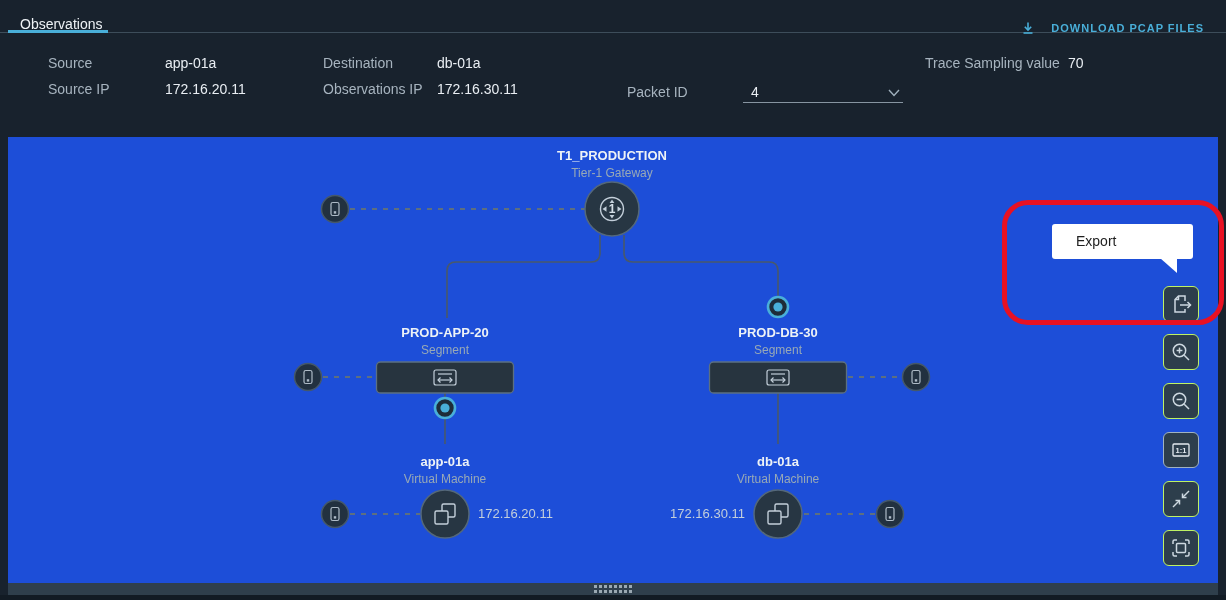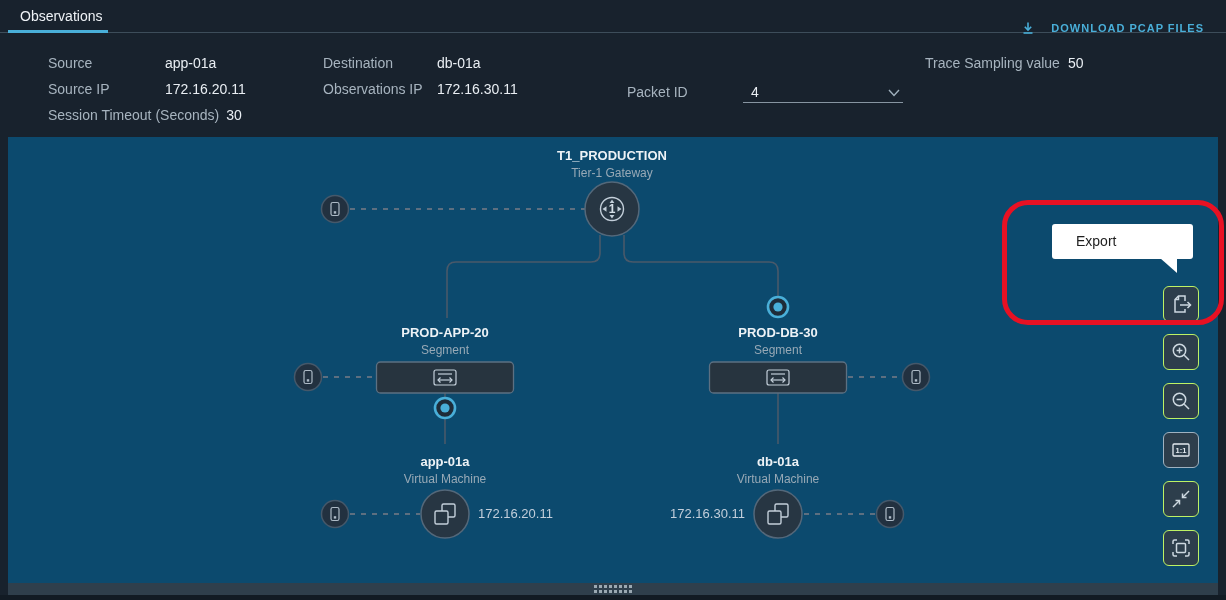--- a/index.html
+++ b/index.html
@@ -2,21 +2,21 @@
 <html><head>
 <meta charset="utf-8">
 <style>
   * { margin:0; padding:0; box-sizing:border-box; }
   html,body { width:1226px; height:600px; overflow:hidden; }
   body { background:#18222d; font-family:"Liberation Sans", sans-serif; position:relative; color:#e9eef3; }
 
   
   .tabbar { position:absolute; left:0; top:0; width:1226px; height:33px; }
   .tab-divider { position:absolute; left:0; right:0; top:32px; height:1px; background:#3d4d5a; }
-  .tab { position:absolute; left:20px; top:8px; font-size:14px; color:#eef2f6; }
+  .tab { position:absolute; left:20px; top:16px; font-size:14px; color:#eef2f6; }
   .tab-underline { position:absolute; left:8px; top:30px; width:100px; height:3px; background:#49afd9; z-index:2; }
   .download { position:absolute; right:22px; top:9px; display:flex; align-items:center; gap:16px;
               color:#49afd9; font-size:11px; font-weight:bold; letter-spacing:1px; cursor:pointer;margin-top:12px; }
 
   .fields { position:absolute; left:0; top:46px; width:1226px; height:86px; font-size:14px; }
   .col { position:absolute; top:4px; }
   .frow { display:flex; height:26px; align-items:center; }
   .flabel { color:#a7b4bf; }
   .fvalue { color:#e9eef3; }
   .col1 { left:20px;margin-left:28px; } .col1 .flabel { width:117px; }
@@ -26,21 +26,21 @@
   .col4 .frow { gap:8px; }
   .inline-gap { display:flex; gap:7px; align-items:center; }
   .packet-select { position:relative; width:160px; height:22px; border-bottom:1px solid #8795a1;
                    display:flex; align-items:center; cursor:pointer; }
   .packet-value { padding-left:8px; color:#e9eef3; }
   .packet-select svg { position:absolute; right:3px; top:8px; }
   .advanced { display:flex; align-items:center; gap:6px; color:#49afd9; font-size:12px;
               font-weight:bold; letter-spacing:0.8px; margin-top:3px; cursor:pointer; }
 
   
-  .canvas { position:absolute; left:8px; top:137px; width:1210px; height:446px; background:#0c4a6e; }
+  .canvas { position:absolute; left:8px; top:137px; width:1210px; height:446px; background:#1d4ed8; }
   .canvas svg.topo { position:absolute; left:0; top:0; }
 
   .node-name { fill:#edf2f6; font-size:13px; font-weight:bold; text-anchor:middle; }
   .node-type { fill:#98a9b6; font-size:12px; text-anchor:middle; }
   .ip-text   { fill:#c2cedb; font-size:13px; }
 
   
   .tool-btn { position:absolute; left:1155px; width:36px; height:36px; background:#2d3e4c;
               border:1px solid #bef264; border-radius:6px; display:flex; align-items:center;
               justify-content:center; cursor:pointer; padding:0; }
@@ -85,24 +85,20 @@
 <div class="fields">
   <div class="col col1">
     <div class="frow">
       <span class="flabel">Source</span>
       <span class="fvalue">app-01a</span>
     </div>
     <div class="frow">
       <span class="flabel">Source IP</span>
       <span class="fvalue">172.16.20.11</span>
     </div>
-    <div class="frow inline-gap">
-      <span class="flabel" style="width:auto">Session Timeout (Seconds)</span>
-      <span class="fvalue">30</span>
-    </div>
   </div>
 
   <div class="col col2">
     <div class="frow">
       <span class="flabel">Destination</span>
       <span class="fvalue">db-01a</span>
     </div>
     <div class="frow">
       <span class="flabel">Observations IP</span>
       <span class="fvalue">172.16.30.11</span>
@@ -117,21 +113,21 @@
         <svg width="12" height="8" viewBox="0 0 12 8" fill="none" stroke="#9fb0bc" stroke-width="1.4">
           <polyline points="1,1 6,6.5 11,1"></polyline>
         </svg>
       </div>
     </div>
   </div>
 
   <div class="col col4">
     <div class="frow">
       <span class="flabel">Trace Sampling value</span>
-      <span class="fvalue">50</span>
+      <span class="fvalue">70</span>
     </div>
   </div>
 </div>
 
 <div class="canvas">
   <svg class="topo" width="1210" height="446" viewBox="0 0 1210 446">
 
     <g stroke="#5d6f80" stroke-width="2" stroke-dasharray="5 6">
       <line x1="342" y1="72" x2="577" y2="72"></line>
       <line x1="315" y1="240" x2="368" y2="240"></line>

